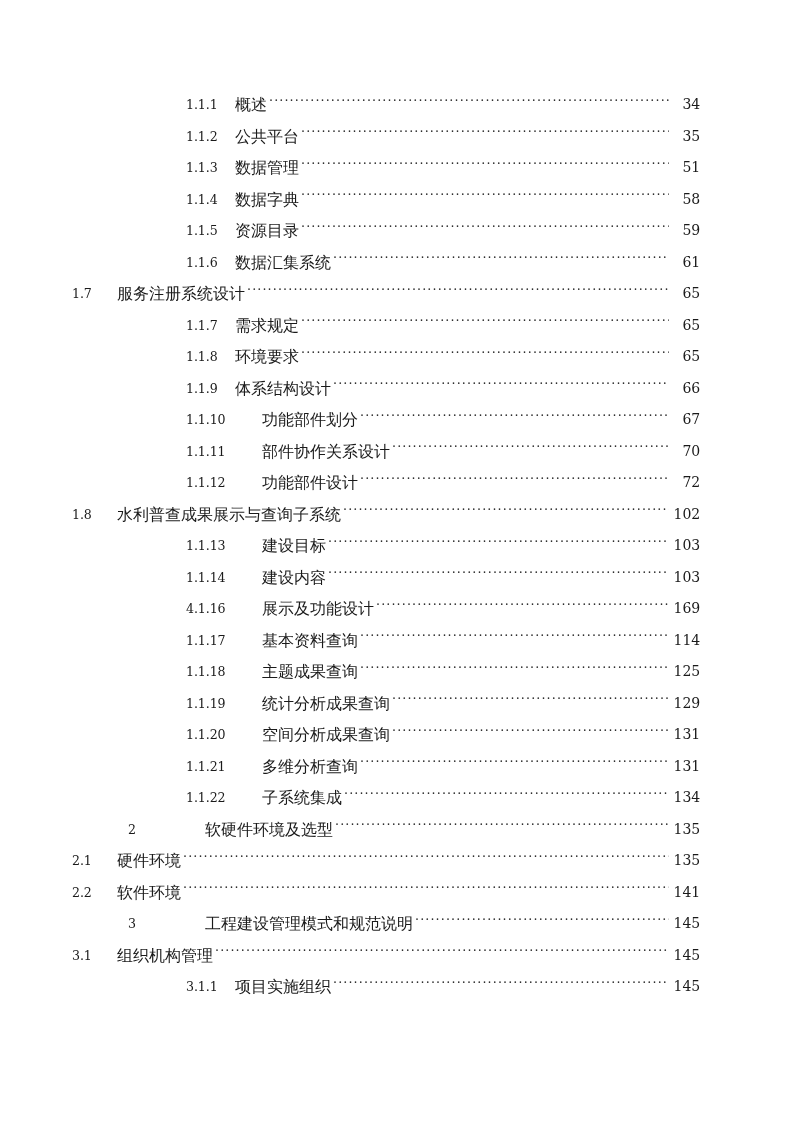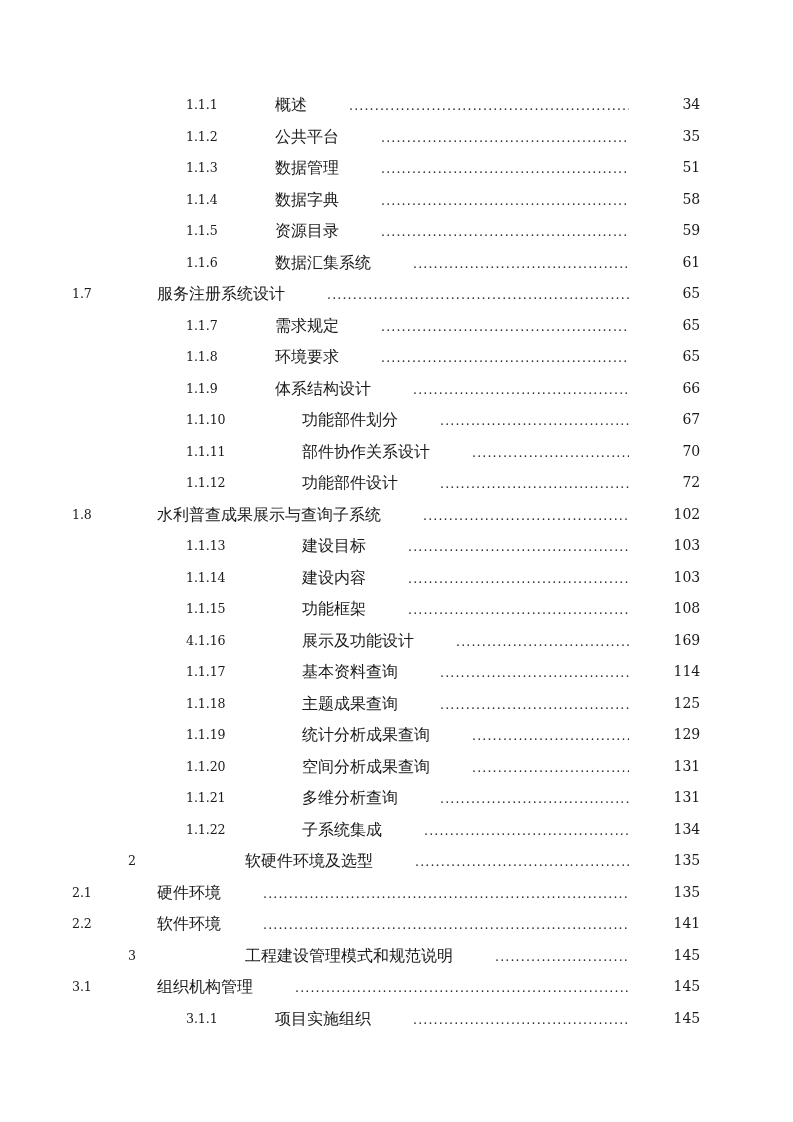--- a/index.html
+++ b/index.html
@@ -25,26 +25,25 @@
 
   #toc-list {
     position: absolute;
     left: 0;
     top: 89px;
     width: 793px;
   }
 
   .toc-entry {
     display: flex;
-    align-items: flex-end;
+    align-items: center;
     height: 31.5px;
     line-height: 31.5px;
     font-size: 12.6px;
     white-space: nowrap;
-    gap: 40px;
   }
 
   
   .toc-num {
     flex: 0 0 auto;
     text-align: left;
     font-family: "DejaVu Serif", "Liberation Serif", serif;
     letter-spacing: -0.1px;
   }
 
@@ -184,26 +183,20 @@
         <span class="toc-leader"></span>
         <span class="toc-page-num">103</span>
       </div>
       <div class="toc-entry lvl3 wide">
         <span class="toc-num">1.1.14</span>
         <span class="toc-title">建设内容</span>
         <span class="toc-leader"></span>
         <span class="toc-page-num">103</span>
       </div>
       <div class="toc-entry lvl3 wide">
-        <span class="toc-num">1.1.15</span>
-        <span class="toc-title">功能框架</span>
-        <span class="toc-leader"></span>
-        <span class="toc-page-num">108</span>
-      </div>
-      <div class="toc-entry lvl3 wide">
         <span class="toc-num">4.1.16</span>
         <span class="toc-title">展示及功能设计</span>
         <span class="toc-leader"></span>
         <span class="toc-page-num">169</span>
       </div>
       <div class="toc-entry lvl3 wide">
         <span class="toc-num">1.1.17</span>
         <span class="toc-title">基本资料查询</span>
         <span class="toc-leader"></span>
         <span class="toc-page-num">114</span>

